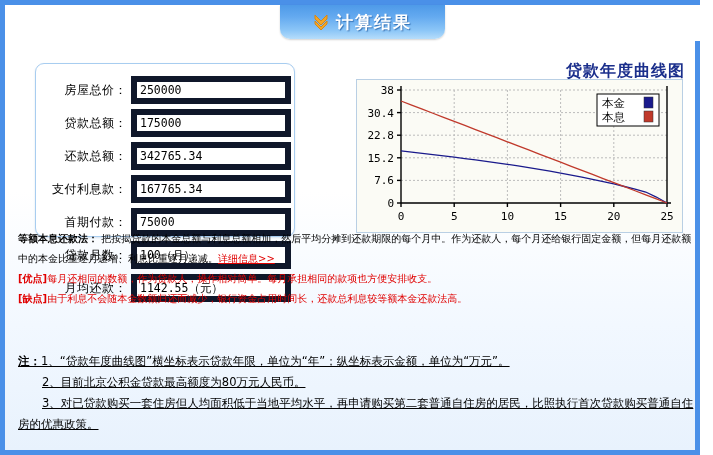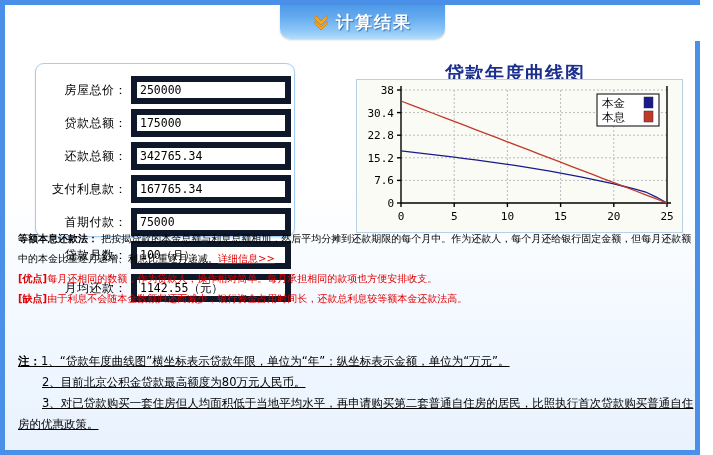--- a/index.html
+++ b/index.html
@@ -53,22 +53,22 @@
     width:145px;height:16px;line-height:16px;
     border:6px solid #0f172a;background:#ffffff;
     font-size:11.5px;color:#000;padding:0 0 0 3px;
     box-sizing:content-box;
     font-family:"DejaVu Sans Mono","Liberation Mono",monospace;
     overflow:hidden;white-space:nowrap;
   }
 
   
   #chartTitle{
-    position:absolute;left:340px;top:56px;width:340px;text-align:center;
-    font-size:19px;font-weight:bold;color:#1b2f8c;letter-spacing:1px;
+    position:absolute;left:340px;top:56px;width:340px;text-align:right;
+    font-size:16px;font-weight:bold;color:#1b2f8c;letter-spacing:1px;
     font-family:"DejaVu Sans","Liberation Sans",sans-serif;
   }
   #chartBox{
     position:absolute;left:351px;top:74px;width:325px;height:152px;
     background:#fbfbf5;border:1px solid #b9cfe4;
   }
   #chartBox svg{display:block;}
 
   
   #txt{

